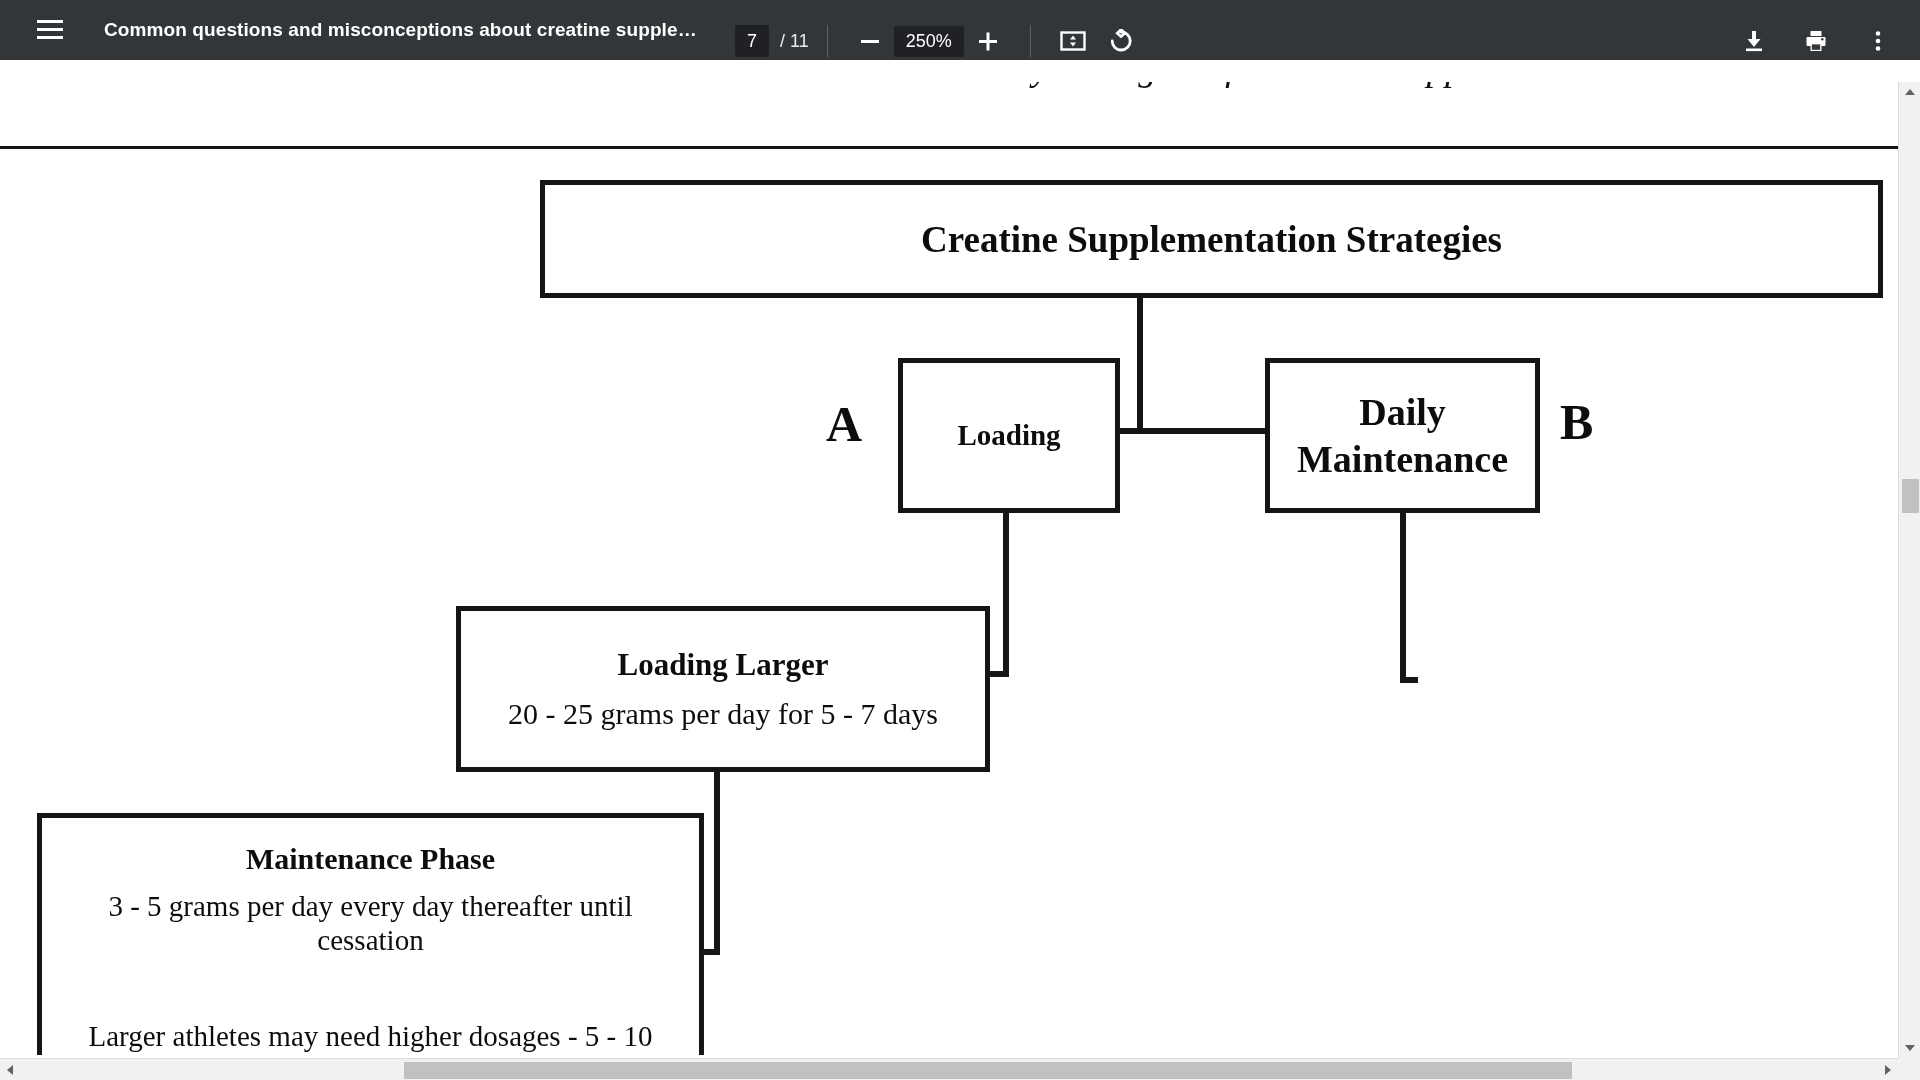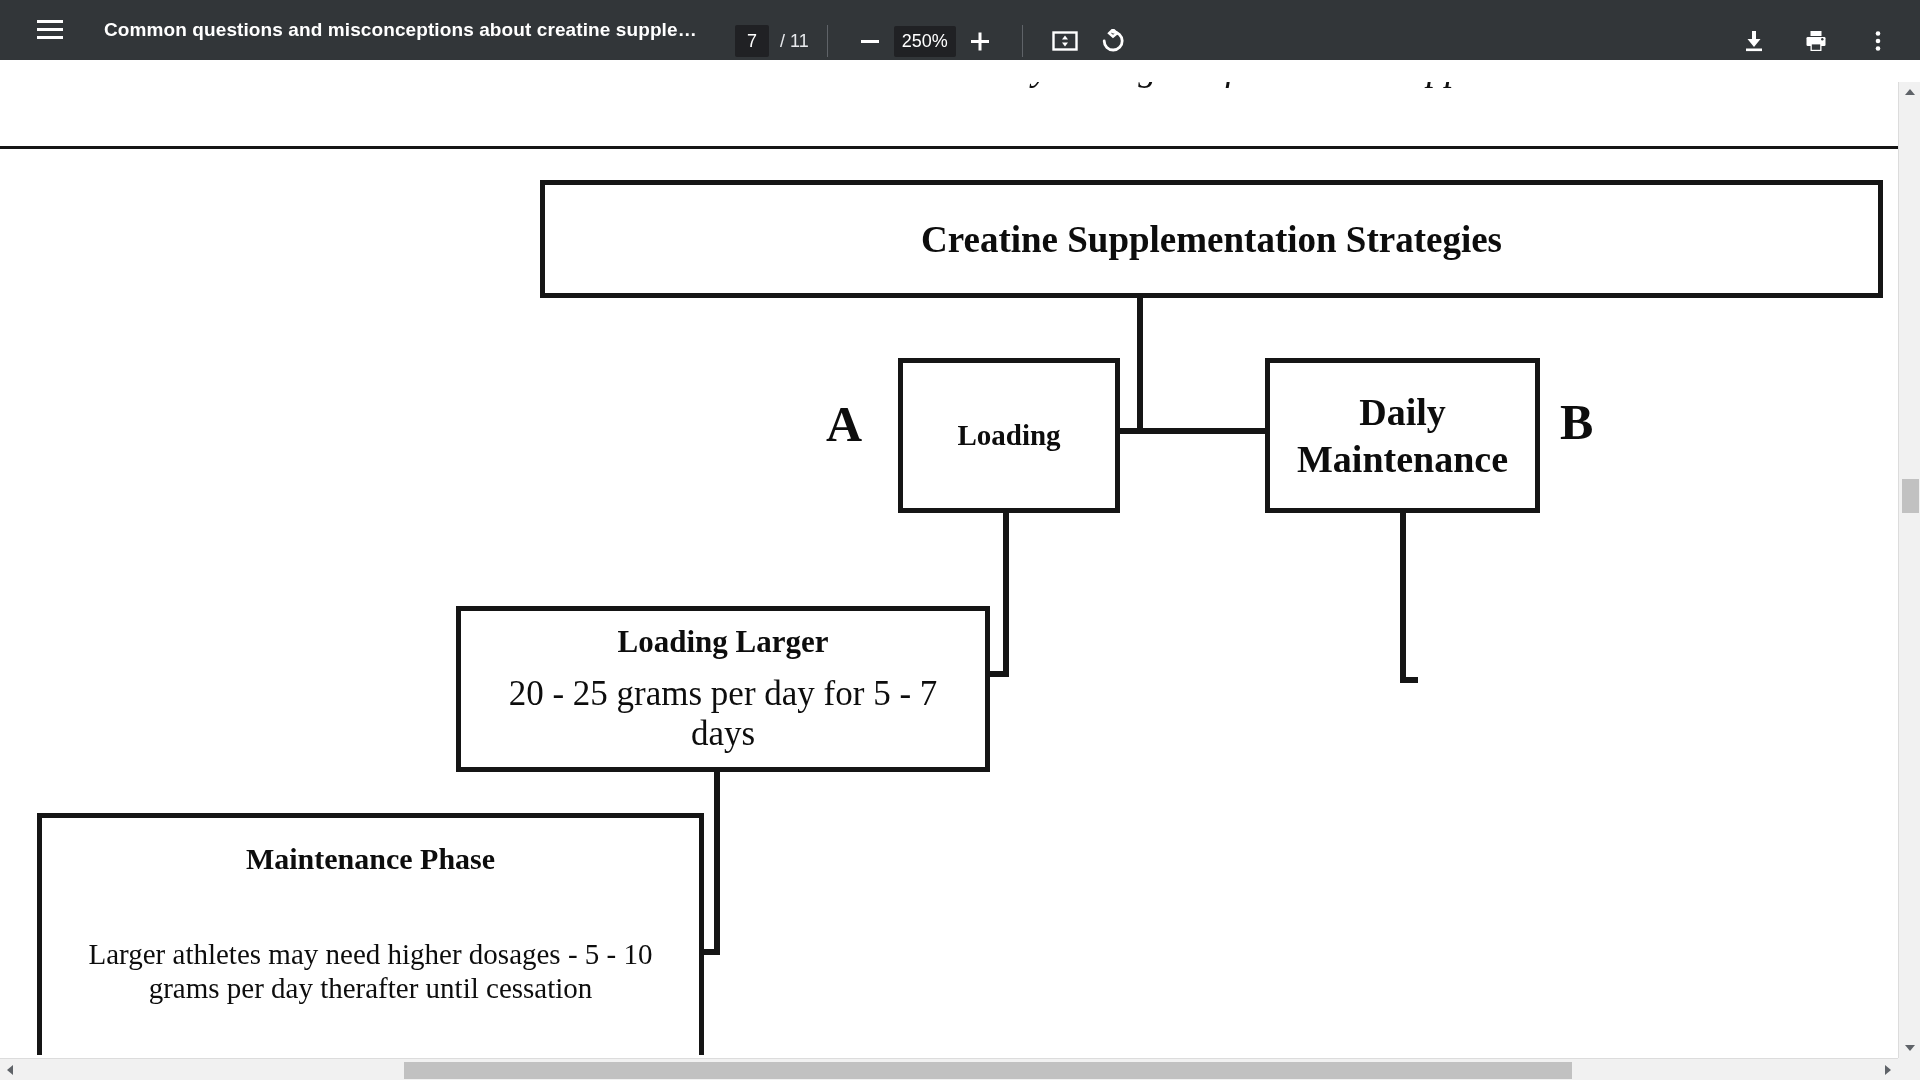--- a/index.html
+++ b/index.html
@@ -62,21 +62,21 @@
   }
   .tb-sep {
     width: 1px; height: 32px;
     background: #5f6368;
     margin: 0 18px;
   }
   .zoom-value {
     background: #202124;
     color: #ffffff;
     font-size: 18px;
-    padding: 5px 4px;
+    padding: 5px 12px;
     border-radius: 2px;
     min-width: 62px;
     text-align: center;
   }
   .tb-right {
     position: absolute;
     right: 18px; top: 0; height: 82px;
     display: flex; align-items: center;
   }
   .tb-right .tb-icon-btn { margin-left: 14px; }
@@ -150,21 +150,21 @@
   #node-root .hdr { font-size: 37px; }
 
   #node-loading { left: 898px; top: 276px; width: 222px; height: 155px; }
   #node-loading .hdr { font-size: 29px; }
 
   #node-daily { left: 1265px; top: 276px; width: 275px; height: 155px; }
   #node-daily .hdr { font-size: 38px; line-height: 1.22; }
 
   #node-loadphase { left: 456px; top: 524px; width: 534px; height: 166px; padding: 0 14px; }
   #node-loadphase .hdr { font-size: 31px; margin-bottom: 14px; }
-  #node-loadphase .sub { font-size: 35px; }
+  #node-loadphase .sub { font-size: 30px; }
 
   #node-daily-dose {
     left: 1413px; top: 527px; width: 218px; height: 157px;
     align-items: flex-start; justify-content: center;
     padding-left: 8px; text-align: left;
   }
   #node-daily-dose .sub { font-size: 28px; line-height: 1.13; }
 
   #node-maint {
     left: 37px; top: 731px; width: 667px; height: 288px;
@@ -382,20 +382,21 @@
       </div>
 
       <div class="node" id="node-loadphase">
         <div class="hdr">Loading Larger</div>
         <div class="sub">20 - 25 grams per day for 5 - 7 days</div>
       </div>
 
 
       <div class="node" id="node-maint">
         <div class="hdr">Maintenance Phase</div>
+        <div class="sub">3 - 5 grams per day every day thereafter until cessation</div>
         <div class="sub2">Larger athletes may need higher dosages - 5 - 10 grams per day therafter until cessation</div>
       </div>
     </div>
 
     <div class="tick" id="tick1"></div>
     <div class="tick" id="tick2"></div>
     <div class="tick" id="tick3"></div>
   </div>
 
   <div class="hscroll">

